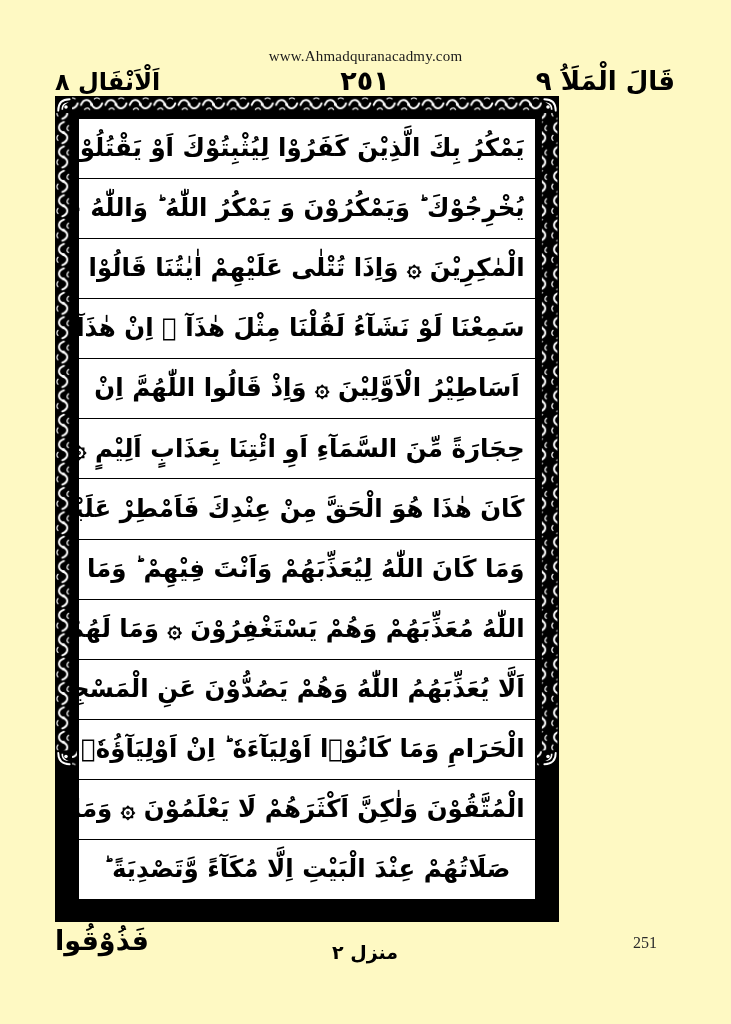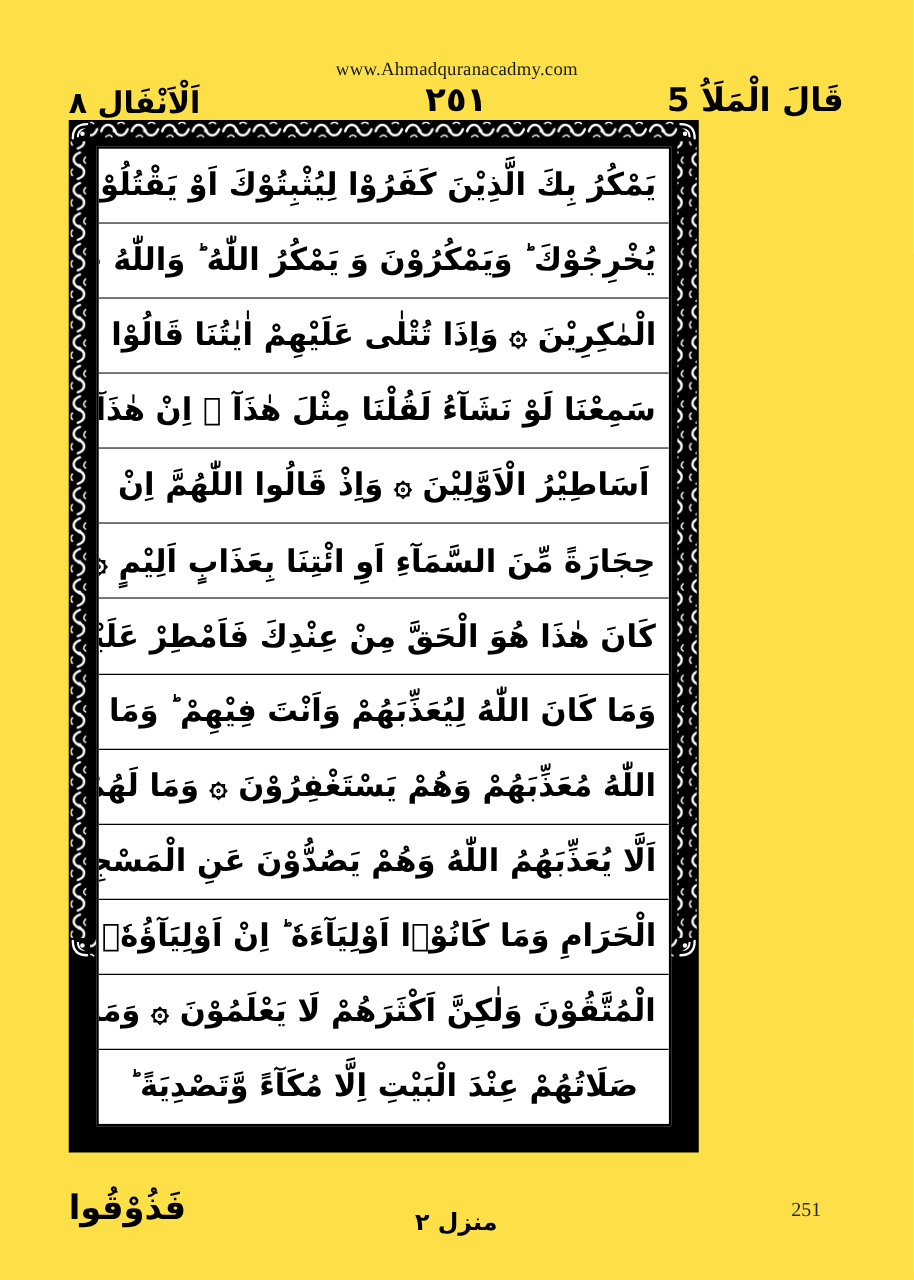--- a/index.html
+++ b/index.html
@@ -13,21 +13,21 @@
     height: 1024px;
     position: relative;
     font-family: "Liberation Serif", "DejaVu Serif", serif;
     overflow: hidden;
     color: #111;
   }
 
   .page {
     position: absolute;
     inset: 0;
-    background: #fde047;
+    background: #fef9c3;
   }
 
   
   .site-url {
     position: absolute;
     top: 48px;
     left: 0;
     width: 731px;
     text-align: center;
     font-size: 15px;
@@ -140,21 +140,20 @@
     left: 55px;
     width: 620px;
     height: 40px;
   }
   .ftr-item {
     position: absolute;
     top: 0;
     color: #000;
     white-space: nowrap;
     line-height: 1.2;
-    margin-top: 26px;
   }
   .ftr-catchword {
     left: 0;
     font-size: 27px;
     font-family: "DejaVu Sans", "Liberation Sans", sans-serif;
     font-weight: 700;
     direction: rtl;
   }
   .ftr-manzil {
     left: 50%;
@@ -176,21 +175,21 @@
 </head>
 <body>
 
 <div class="page">
 
   <div class="site-url">www.Ahmadquranacadmy.com</div>
 
   <div class="header-row">
     <div class="hdr-item hdr-surah">اَلْاَنْفَال ٨</div>
     <div class="hdr-item hdr-page">٢٥١</div>
-    <div class="hdr-item hdr-juz">قَالَ الْمَلَاُ 5</div>
+    <div class="hdr-item hdr-juz">قَالَ الْمَلَاُ ٩</div>
   </div>
 
   <div class="frame">
 
     <svg class="frame-orn" viewBox="0 0 620 826" preserveAspectRatio="none">
       <defs>
 
         <pattern id="scrollH" x="0" y="0" width="30" height="21" patternUnits="userSpaceOnUse">
           <path d="M2 11 C5 3, 12 3, 15 10 C18 17, 25 17, 28 9" stroke="#ffffff" stroke-width="2.4" fill="none" stroke-linecap="round"></path>
           <circle cx="15" cy="10.5" r="1.9" fill="#ffffff"></circle>

